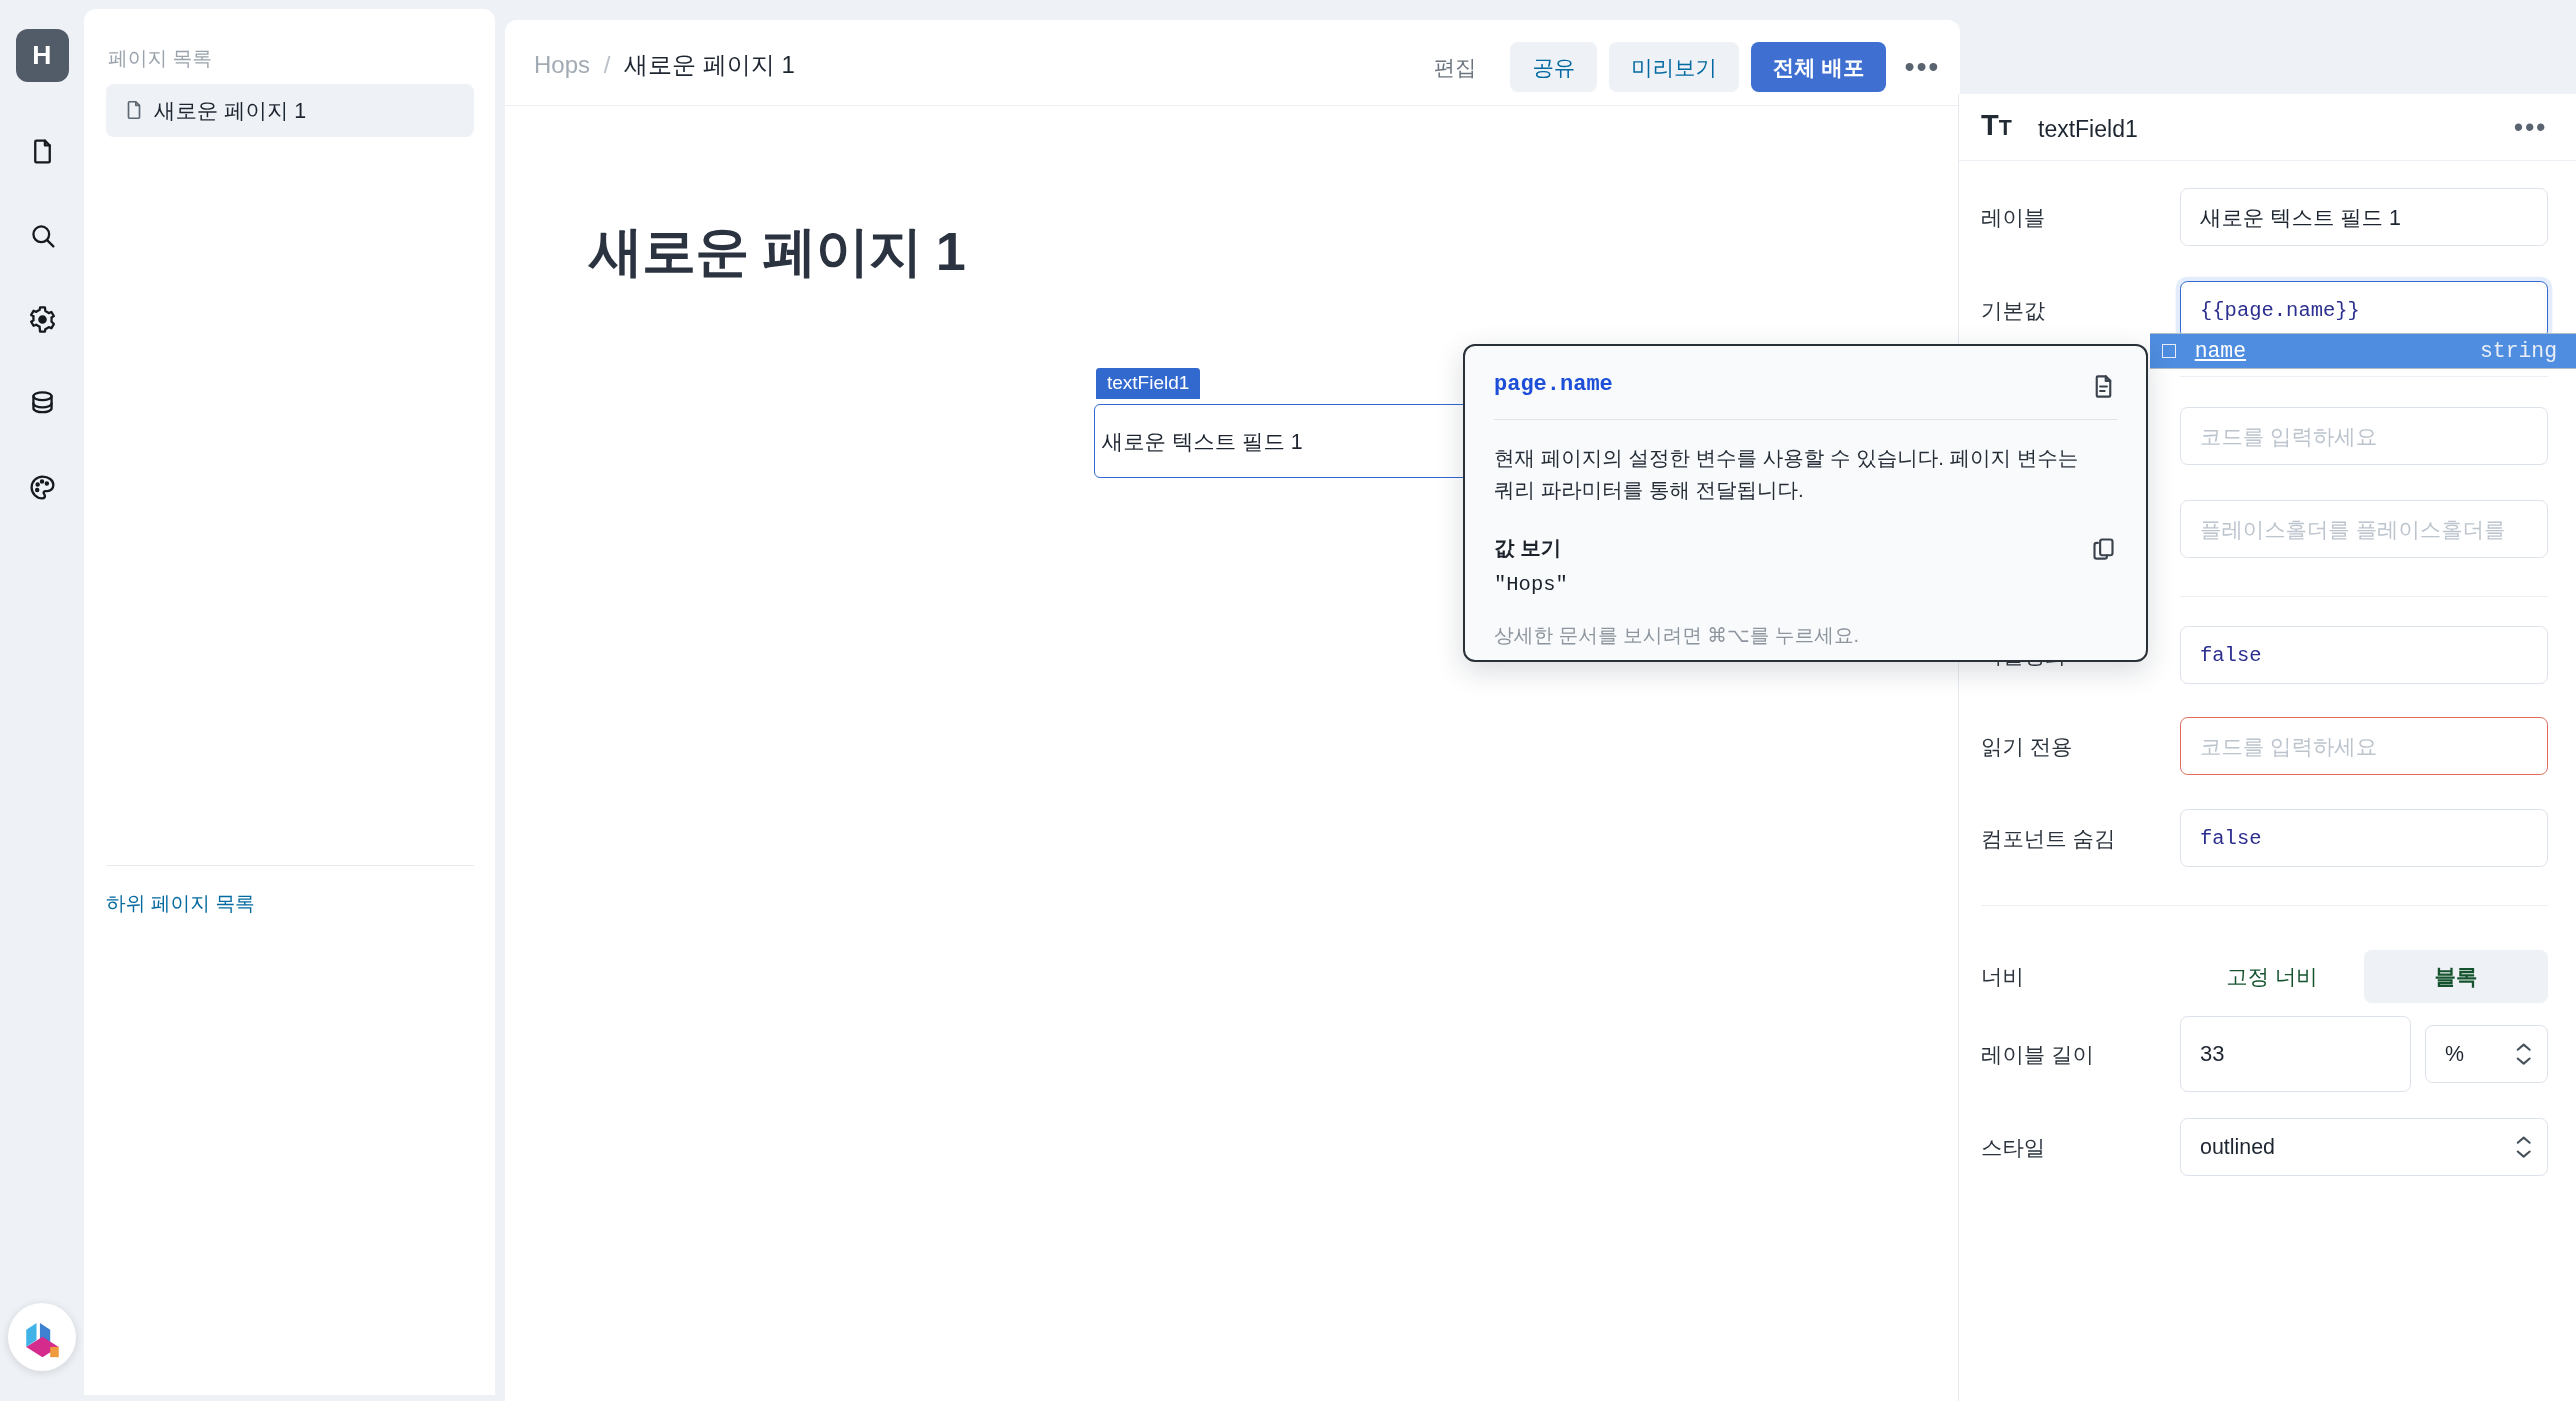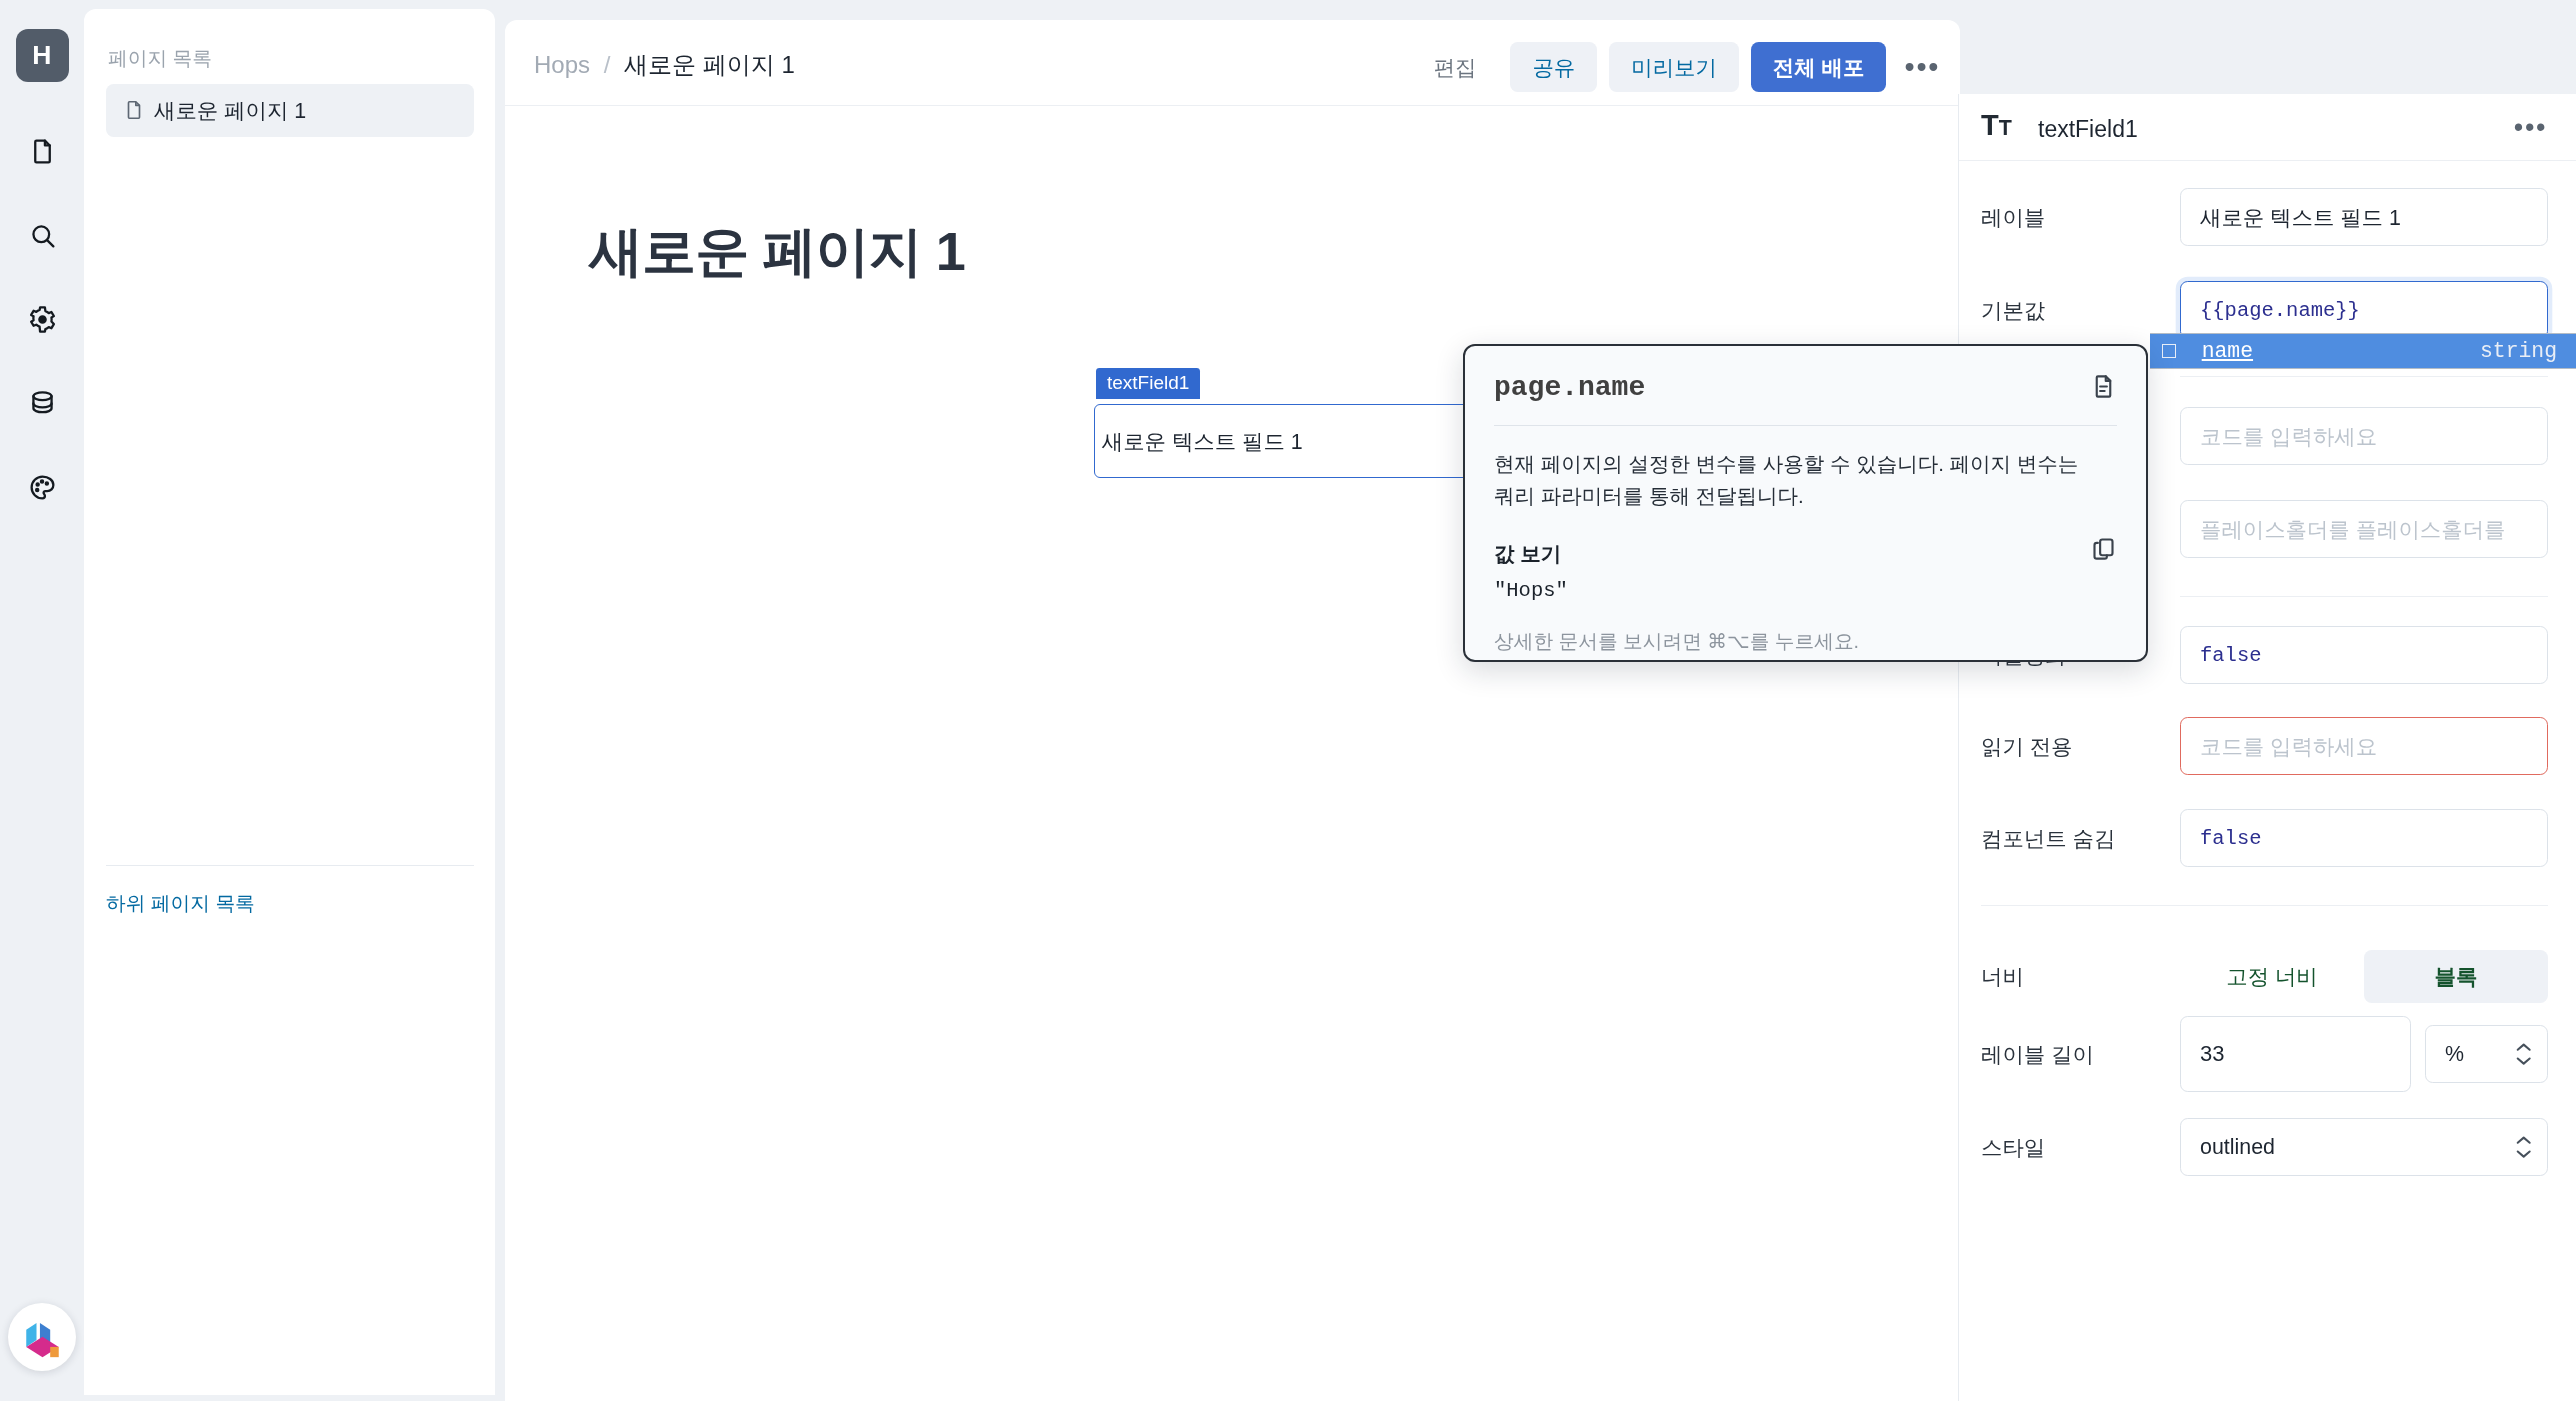--- a/index.html
+++ b/index.html
@@ -126,30 +126,30 @@
   .chev svg { width: 15.4px; height: 9.4px; stroke: currentColor; fill: none; stroke-width: 2.4; stroke-linecap: round; stroke-linejoin: round; }
 
   
   .ac {
     position: absolute; left: 2150px; top: 333px; width: 426px; height: 36px;
     background: #4f8de0; border-top: 0.9px solid #b4bcc5; border-bottom: 0.9px solid #b4bcc5;
     display: flex; align-items: center; font-family: "Liberation Mono", monospace;
     z-index: 40;
   }
   .ac-sq { width: 13.7px; height: 13.7px; border: 1.4px solid #e8eef8; margin-left: 12px; }
-  .ac-name { margin-left: 26px; font-size: 21.4px; color: #fff; text-decoration: underline; }
+  .ac-name { margin-left: 19px; font-size: 21.4px; color: #fff; text-decoration: underline; }
   .ac-type { position: absolute; right: 19px; font-size: 21.4px; color: #e9eef6; }
 
   
   .tip {
     position: absolute; left: 1463px; top: 344px; width: 685px; height: 318px;
     background: #f8fafc; border: 2.6px solid #2a3038; border-radius: 12px;
     box-shadow: 0 8.6px 29px rgba(20,30,50,.16); z-index: 60; padding: 26px 29px;
   }
-  .tip-title { font-family: "Liberation Mono", monospace; font-size: 28px; font-weight: 700; color: #404040; }
+  .tip-title { font-family: "Liberation Mono", monospace; font-size: 22px; font-weight: 700; color: #1d4ed8; }
   .tip-doc { position: absolute; right: 29px; top: 26px; }
   .tip-doc svg, .tip-copy svg { width: 27px; height: 29px; stroke: #3a424c; fill: none; stroke-width: 1.9; stroke-linejoin: round; stroke-linecap: round; }
   .tip-hr { margin: 22px 0 22px; height: 0.9px; background: #dfe4ea; }
   .tip-desc { font-size: 20.5px; line-height: 1.55; color: #252d37; max-width: 591px; }
   .tip-sub { margin-top: 29px; font-size: 20.5px; font-weight: 700; color: #1b222b; }
   .tip-copy { position: absolute; right: 29px; top: 188px; }
   .tip-val { margin-top: 10.3px; font-family: "Liberation Mono", monospace; font-size: 20.5px; color: #1b222b; }
   .tip-hint { margin-top: 26px; font-size: 19.7px; color: #8d959e; }
 </style>
 </head>

